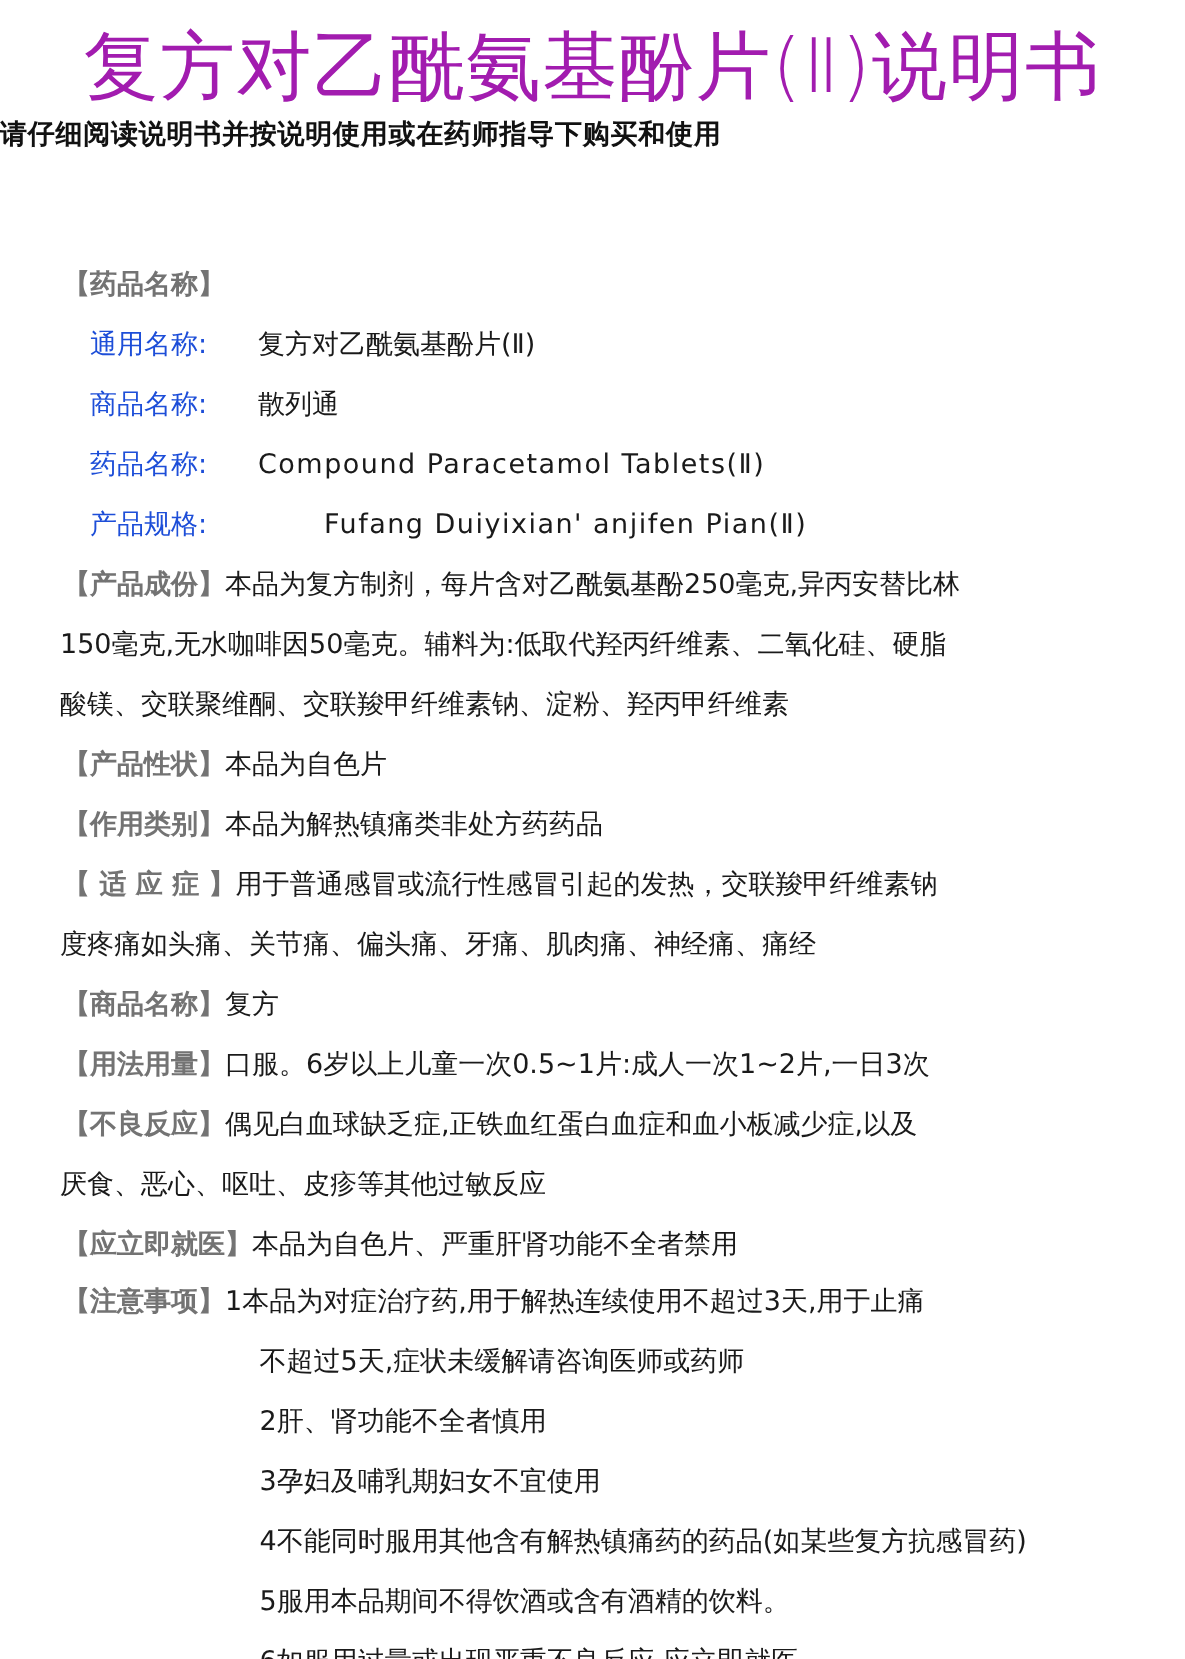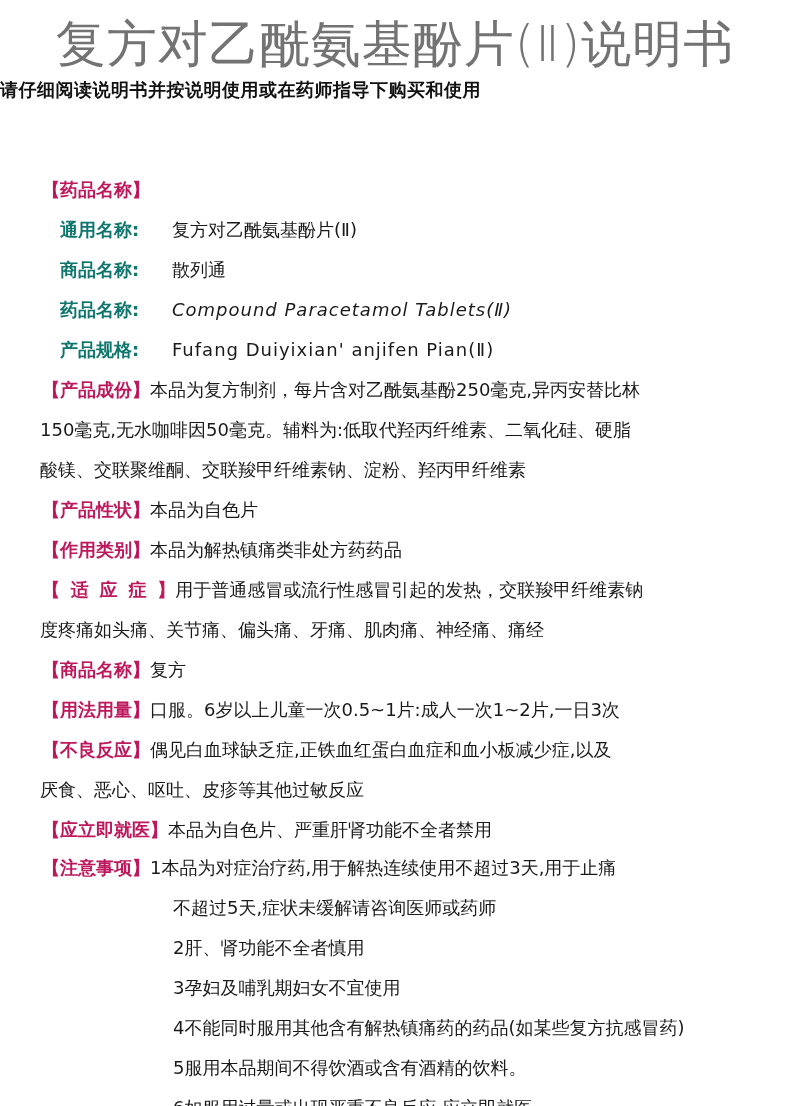--- a/index.html
+++ b/index.html
@@ -3,55 +3,55 @@
 <meta charset="utf-8">
 <style>
   html, body { margin: 0; padding: 0; background: #ffffff; }
   body {
     width: 790px; height: 1106px; overflow: hidden; position: relative;
     font-family: "DejaVu Sans", sans-serif; color: #1a1a1a;
   }
   .title {
     position: absolute; left: 0; top: 14px; width: 790px; text-align: center;
     font-size: 50px; font-weight: 300; letter-spacing: 1px; line-height: 60px;
-    color: #737373;
+    color: #a21caf;
   }
   .subtitle {
     position: absolute; left: 0; top: 78px; width: 790px; 
     font-size: 18px; font-weight: bold; line-height: 24px; color: #111;
     letter-spacing: 0.5px;
   }
   .line {
     position: absolute; left: 0; width: 790px; font-size: 18px; line-height: 24px;
     white-space: nowrap; color: #1a1a1a;
   }
-  .lbl { font-weight: bold; color: #be185d; font-family: Liberation Mono, monospace; }
-  .sublabel { font-weight: bold; color: #0f766e; display: inline-block; width: 112px; }
+  .lbl { font-weight: bold; color: #737373; }
+  .sublabel { font-weight: normal; color: #1d4ed8; display: inline-block; width: 112px; }
   .val { }
 </style>
 </head>
 <body>
 
 <div class="title">复方对乙酰氨基酚片(Ⅱ)说明书</div>
 <div class="subtitle">请仔细阅读说明书并按说明使用或在药师指导下购买和使用</div>
 
 <div class="line" style="top:178px; left:42px;">
   <span class="lbl">【药品名称】</span>
 </div>
 <div class="line" style="top:218px; left:60px;">
   <span class="sublabel">通用名称:</span><span class="val">复方对乙酰氨基酚片(Ⅱ)</span>
 </div>
 <div class="line" style="top:258px; left:60px;">
   <span class="sublabel">商品名称:</span><span class="val">散列通</span>
 </div>
 <div class="line" style="top:298px; left:60px;">
-  <span class="sublabel">药品名称:</span><span class="val" style="letter-spacing:1px;font-style:italic;">Compound Paracetamol Tablets(Ⅱ)</span>
+  <span class="sublabel">药品名称:</span><span class="val" style="letter-spacing:1px;">Compound Paracetamol Tablets(Ⅱ)</span>
 </div>
 <div class="line" style="top:338px; left:60px;">
-  <span class="sublabel">产品规格:</span><span class="val" style="letter-spacing:1px;">Fufang Duiyixian' anjifen Pian(Ⅱ)</span>
+  <span class="sublabel">产品规格:</span><span class="val" style="letter-spacing:1px;margin-left:44px;">Fufang Duiyixian' anjifen Pian(Ⅱ)</span>
 </div>
 
 <div class="line" style="top:378px; left:42px;">
   <span class="lbl">【产品成份】</span><span>本品为复方制剂，每片含对乙酰氨基酚250毫克,异丙安替比林</span>
 </div>
 <div class="line" style="top:418px; left:40px;">150毫克,无水咖啡因50毫克。辅料为:低取代羟丙纤维素、二氧化硅、硬脂</div>
 <div class="line" style="top:458px; left:40px;">酸镁、交联聚维酮、交联羧甲纤维素钠、淀粉、羟丙甲纤维素</div>
 
 <div class="line" style="top:498px; left:42px;">
   <span class="lbl">【产品性状】</span><span>本品为自色片</span>

